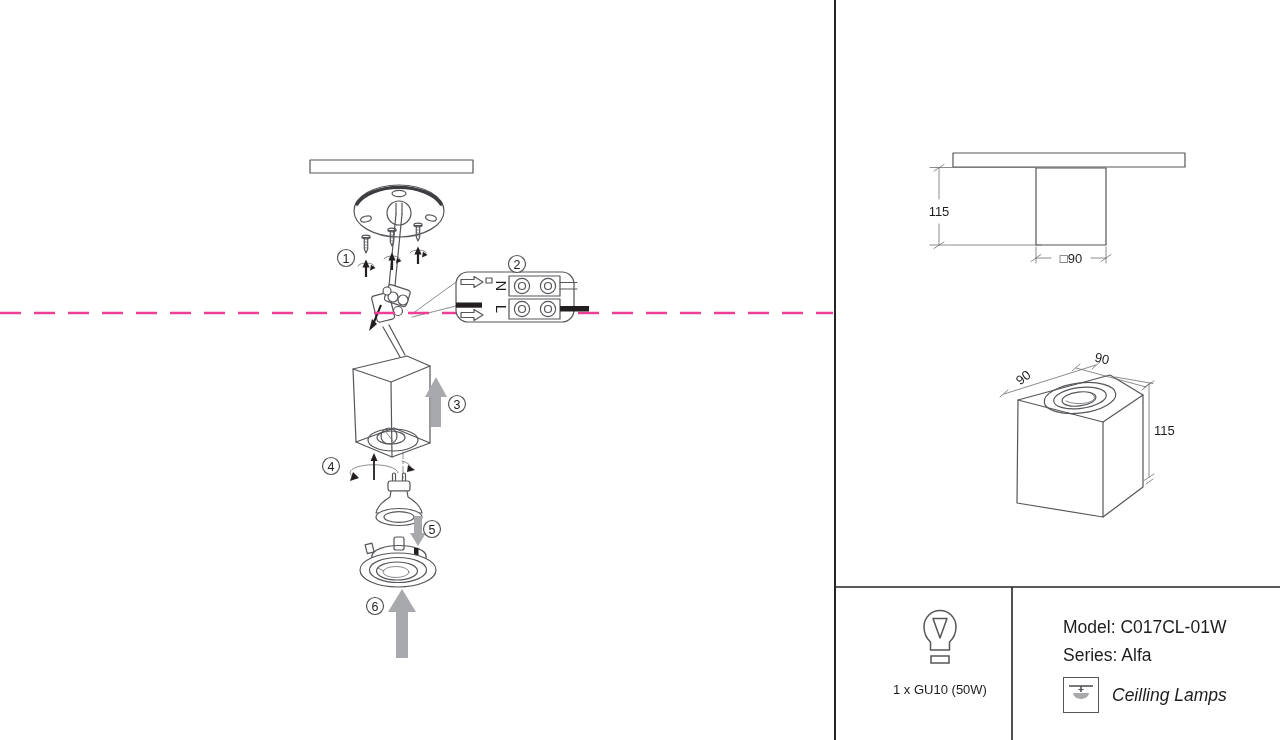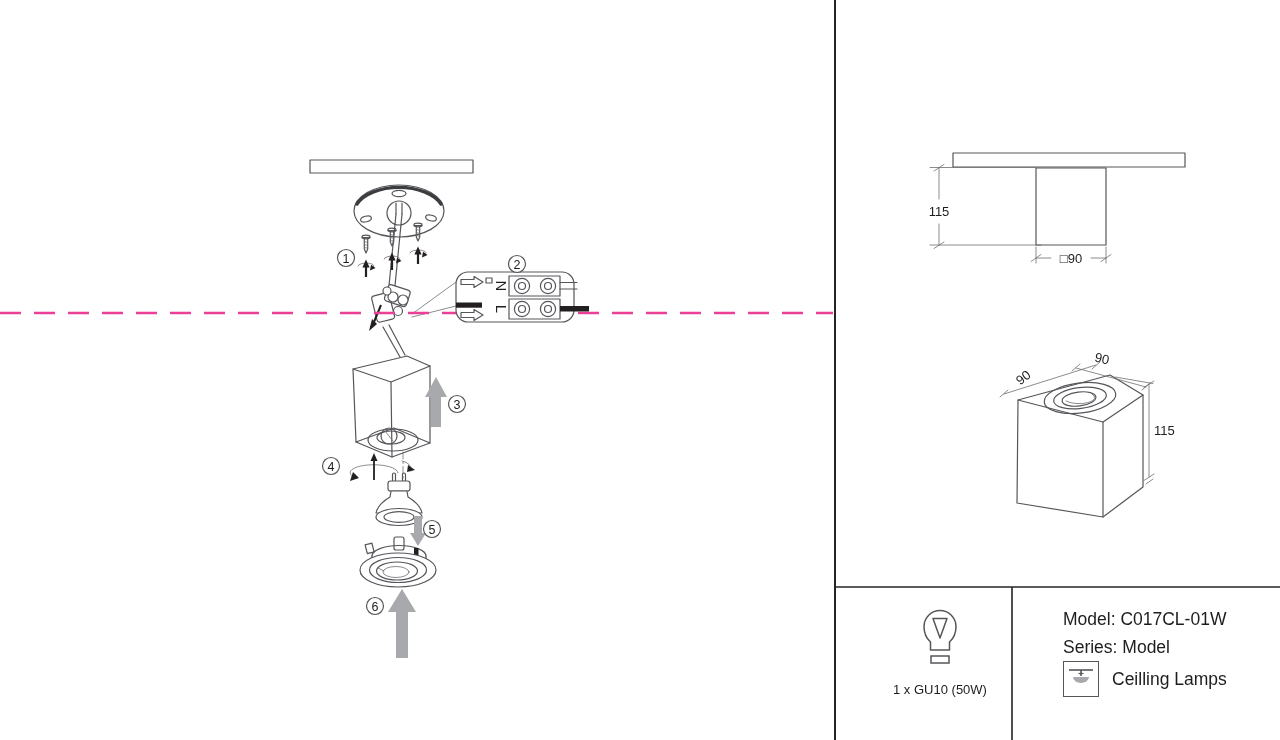--- a/index.html
+++ b/index.html
@@ -15,23 +15,23 @@
   .dim{font-size:13px;}
   .stepnum{font-size:12.5px;}
   .nl{font-size:15px;}
   .pink{stroke:#ec3f96;stroke-width:2.4;fill:none;}
   .divider{stroke:#242425;stroke-width:2;fill:none;}
   .divider-thin{stroke:#242425;stroke-width:1.6;fill:none;}
 
   .info-panel{position:absolute;left:836px;top:588px;width:444px;height:152px;display:flex;}
   .cell-bulb{width:208px;display:flex;flex-direction:column;align-items:center;justify-content:flex-start;padding-top:16px;box-sizing:border-box;}
   .bulb-caption{font-size:13px;margin-top:10px;color:#1d1d1f;}
-  .cell-specs{flex:1;box-sizing:border-box;padding:18px 0 0 19px;}
+  .cell-specs{flex:1;box-sizing:border-box;padding:26px 0 0 19px;}
   .spec-line{font-size:17.5px;line-height:27.5px;color:#1d1d1f;}
-  .category-row{display:flex;align-items:center;}
+  .category-row{display:flex;align-items:center;margin-top:8px;font-style:italic;}
   .category-icon-box{width:36px;height:36px;border:1.5px solid #55565a;display:flex;align-items:center;justify-content:center;box-sizing:border-box;}
   .category-label{font-size:17.5px;margin-left:13px;color:#1d1d1f;}
 </style>
 </head>
 <body>
 
 <div class="stage">
 
 <svg class="canvas" width="1280" height="740" viewBox="0 0 1280 740">
   <defs>
@@ -265,21 +265,21 @@
   <div class="cell-bulb">
     <svg width="40" height="68" viewBox="0 0 40 68">
       <path d="M10.5,38 C6,34 4,28.5 4,22.5 A16,16 0 1 1 36,22.5 C36,28.5 34,34 29.5,38 L29.5,46 L10.5,46 Z" fill="none" stroke="#55565a" stroke-width="1.5" stroke-linejoin="round"></path>
       <path d="M13,14.5 L27,14.5 L20,34 Z" fill="none" stroke="#55565a" stroke-width="1.5" stroke-linejoin="round"></path>
       <rect x="11" y="52" width="18" height="7" fill="none" stroke="#55565a" stroke-width="1.5"></rect>
     </svg>
     <div class="bulb-caption">1 x GU10 (50W)</div>
   </div>
   <div class="cell-specs">
     <div class="spec-line">Model: C017CL-01W</div>
-    <div class="spec-line">Series: Model</div>
+    <div class="spec-line">Series: Alfa</div>
     <div class="category-row">
       <div class="category-icon-box">
         <svg width="28" height="24" viewBox="0 0 28 24">
           <line x1="2" y1="3" x2="26" y2="3" stroke="#55565a" stroke-width="1.6"></line>
           <line x1="14" y1="3" x2="14" y2="9" stroke="#55565a" stroke-width="1.6"></line>
           <line x1="11.5" y1="6.5" x2="16.5" y2="6.5" stroke="#55565a" stroke-width="1.2"></line>
           <path d="M6,10 L22,10 A8,6 0 0 1 6,10 Z" fill="#a7a9ac" stroke="none"></path>
         </svg>
       </div>
       <div class="category-label">Ceilling Lamps</div>

